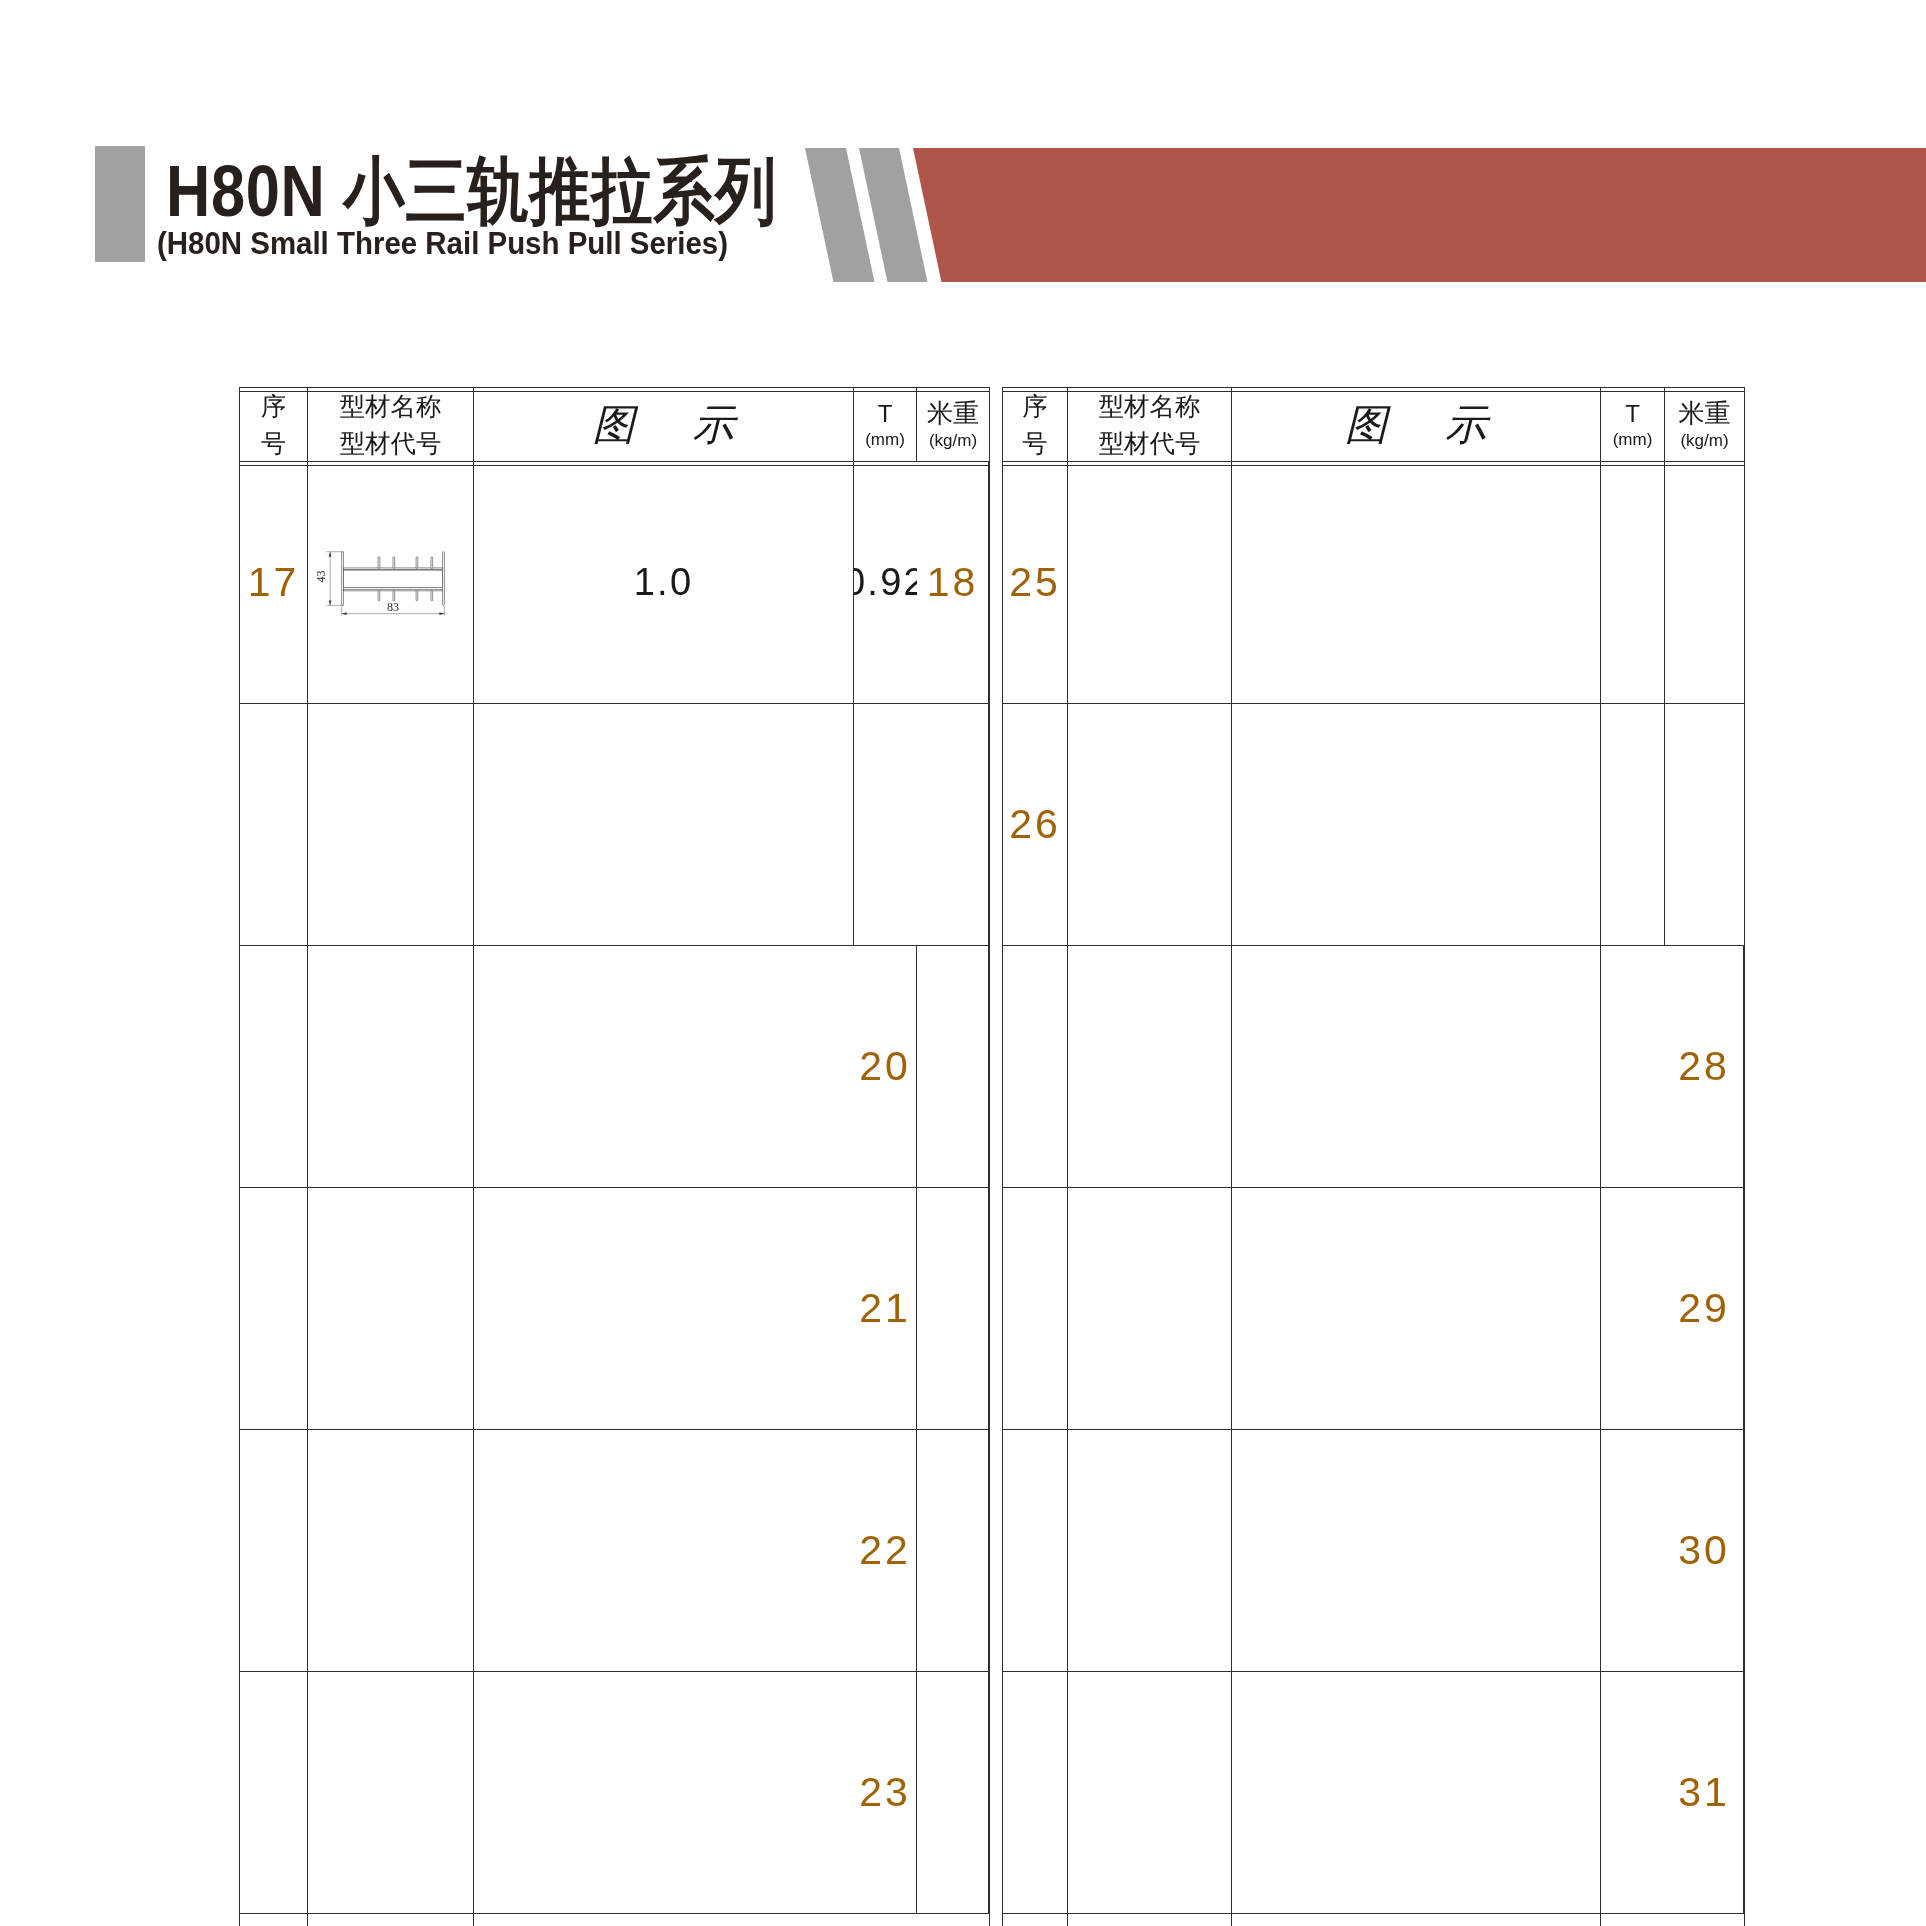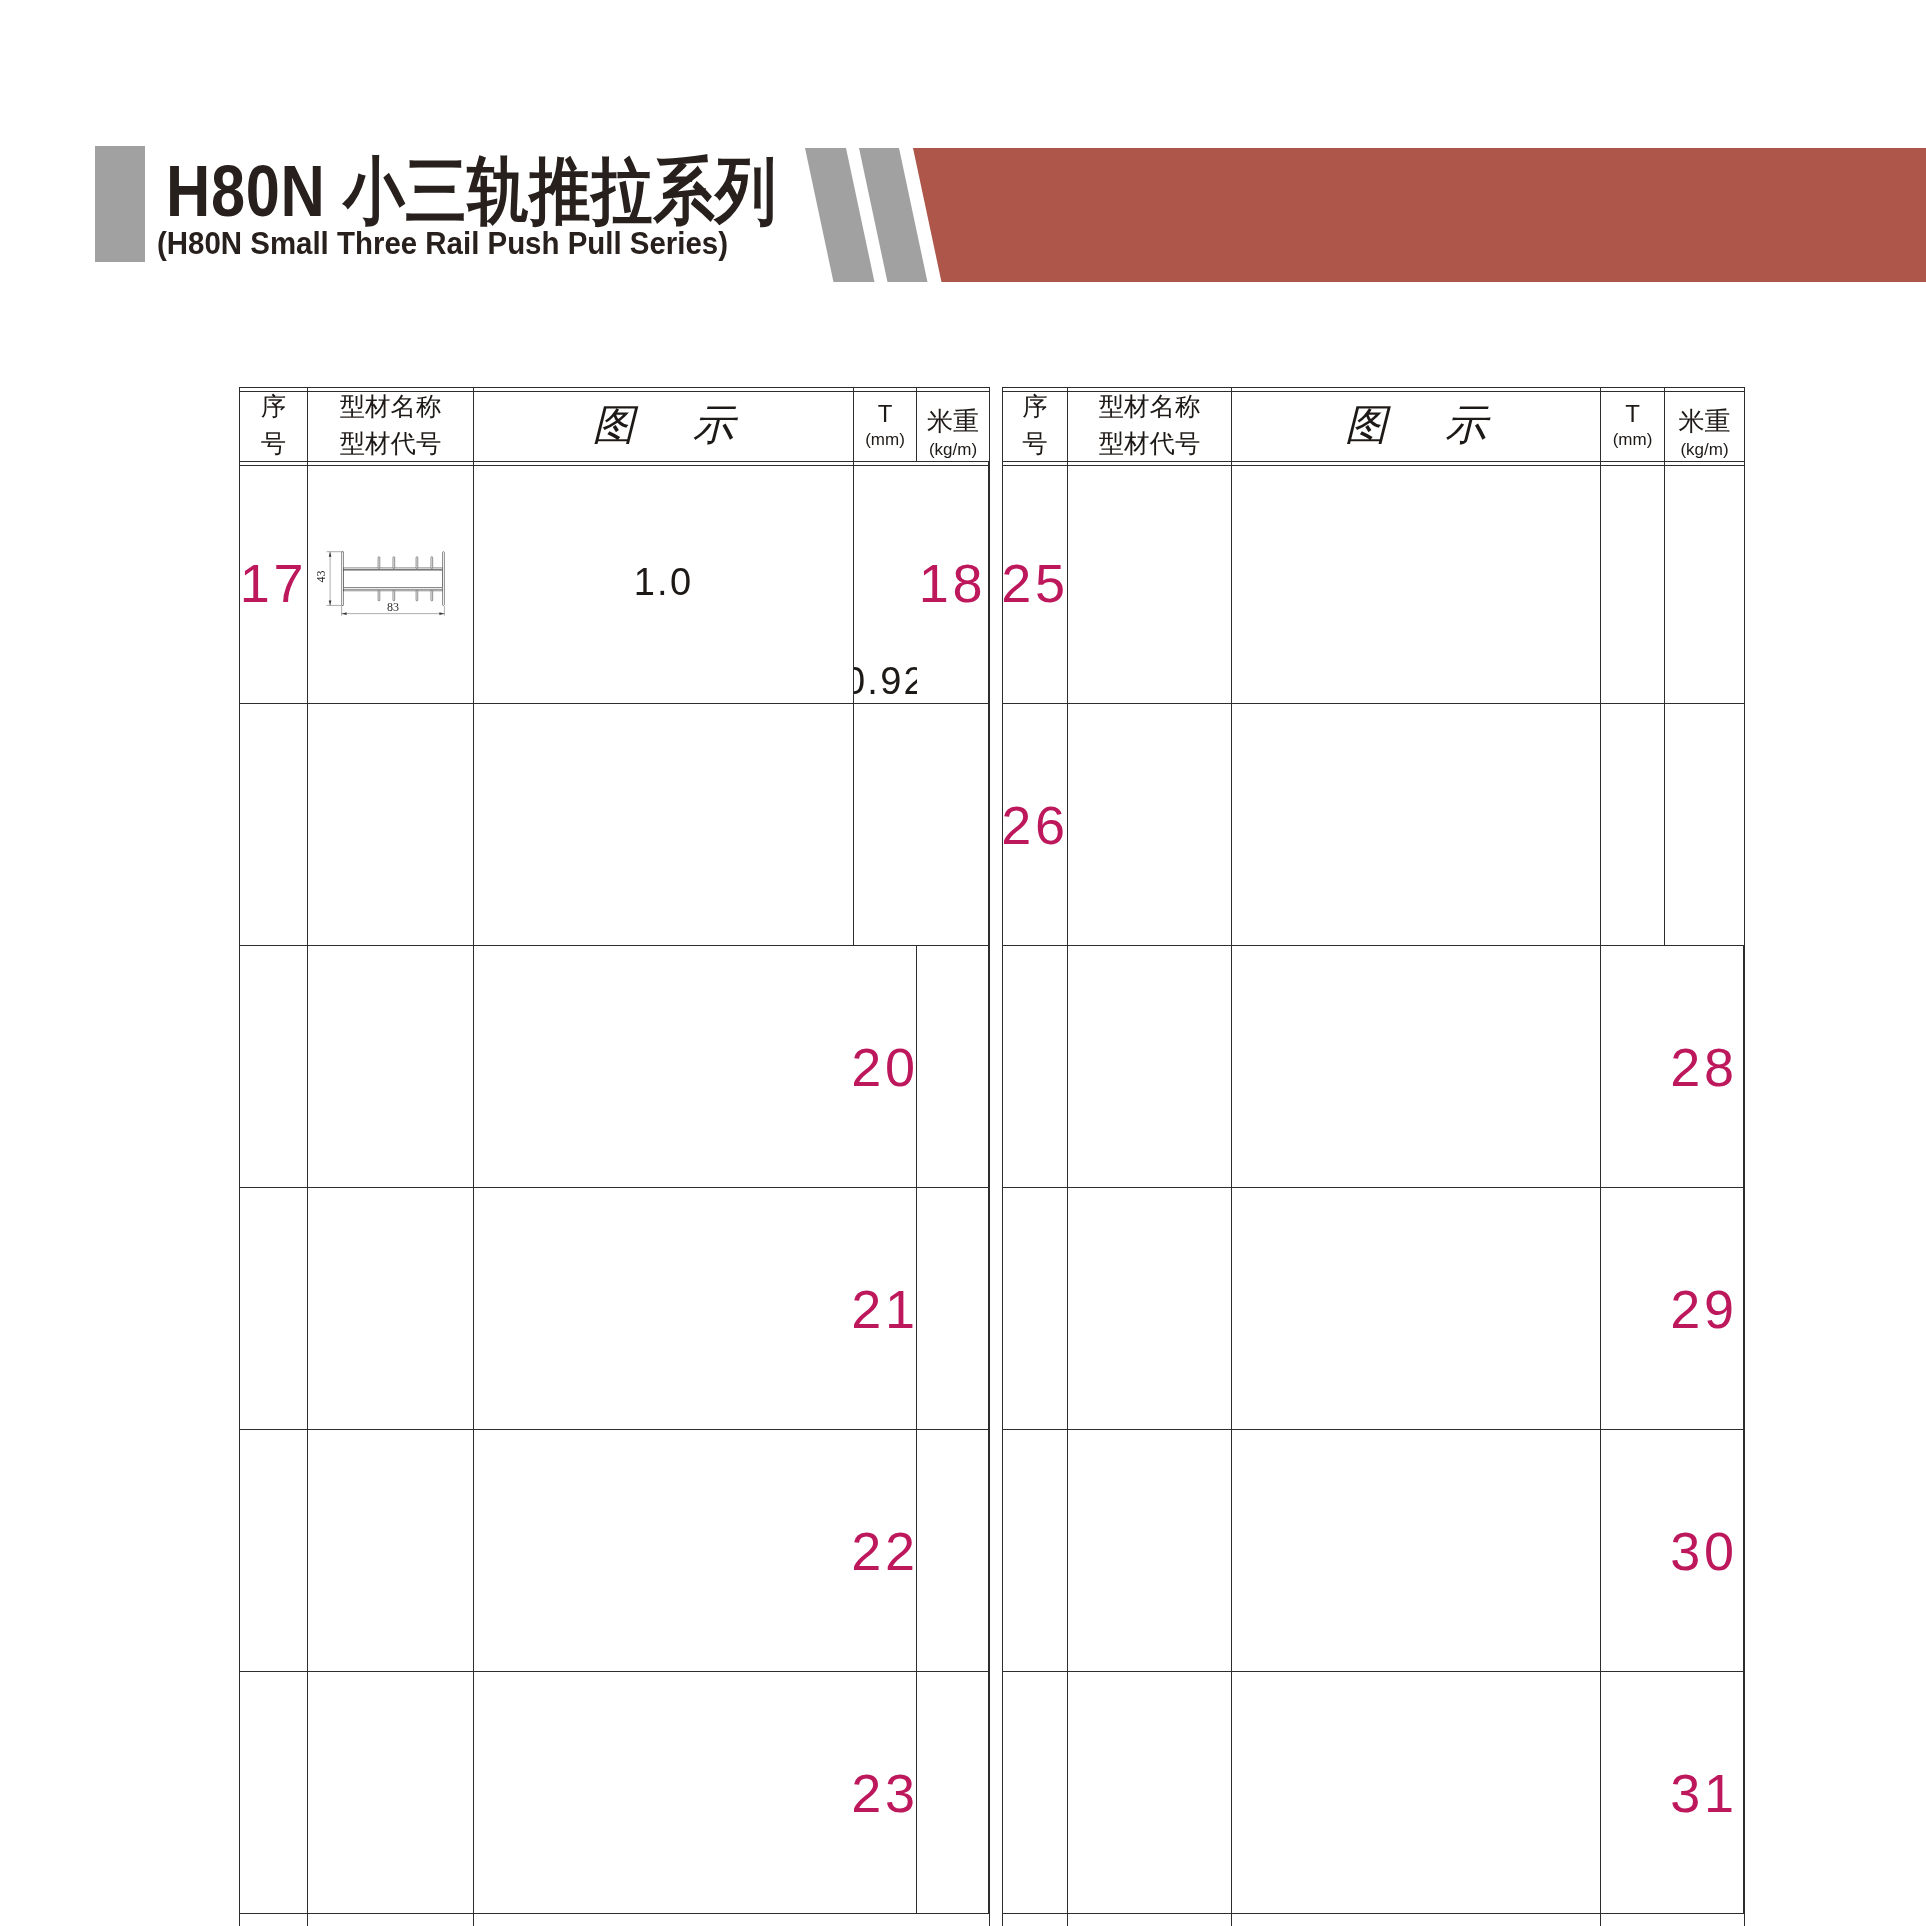--- a/index.html
+++ b/index.html
@@ -39,28 +39,28 @@
   .tbl.right{left:1002px;width:743px;grid-template-columns:65px 164px 369px 64px auto;}
   
   .tbl .thin-top{position:absolute;left:0;right:0;top:3.1px;height:0.8px;background:#2d2d2d;}
   .tbl .thin-hdr{position:absolute;left:0;right:0;top:77px;height:0.8px;background:#2d2d2d;}
   .c{
     border-right:1.2px solid #2d2d2d;border-bottom:1.2px solid #2d2d2d;
     box-sizing:border-box;position:relative;
     display:flex;align-items:center;justify-content:center;flex-direction:column;
     overflow:hidden;
   }
-  .c.nr{border-right:none;justify-content:flex-end;}
+  .c.nr{border-right:none;}
   .hcell{font-size:25.4px;line-height:1.45;text-align:center;}
   .hcell .big{font-size:42px;word-spacing:1.1em;line-height:1;font-style:italic;}
   .hcell .t-top{font-size:24px;line-height:1.3;}
   .hcell .unit{font-size:17px;line-height:1.3;}
   .hcell .w-top{font-size:26px;line-height:1.3;}
   .hdr-b{border-bottom:1.9px solid #2d2d2d;}
-  .num{font-size:54px;letter-spacing:0.07em;color:#be185d;}
+  .num{font-size:41px;letter-spacing:0.07em;color:#a16207;}
   .pname{font-size:49px;line-height:1.25;letter-spacing:0.8px;}
   .pcode{font-size:36px;line-height:1.35;letter-spacing:0.4px;}
   .val{font-size:38px;letter-spacing:0.06em;}
   .diagram-cell svg{width:100%;height:100%;display:block;}
 </style>
 </head>
 <body>
 
 <div class="page">
 

